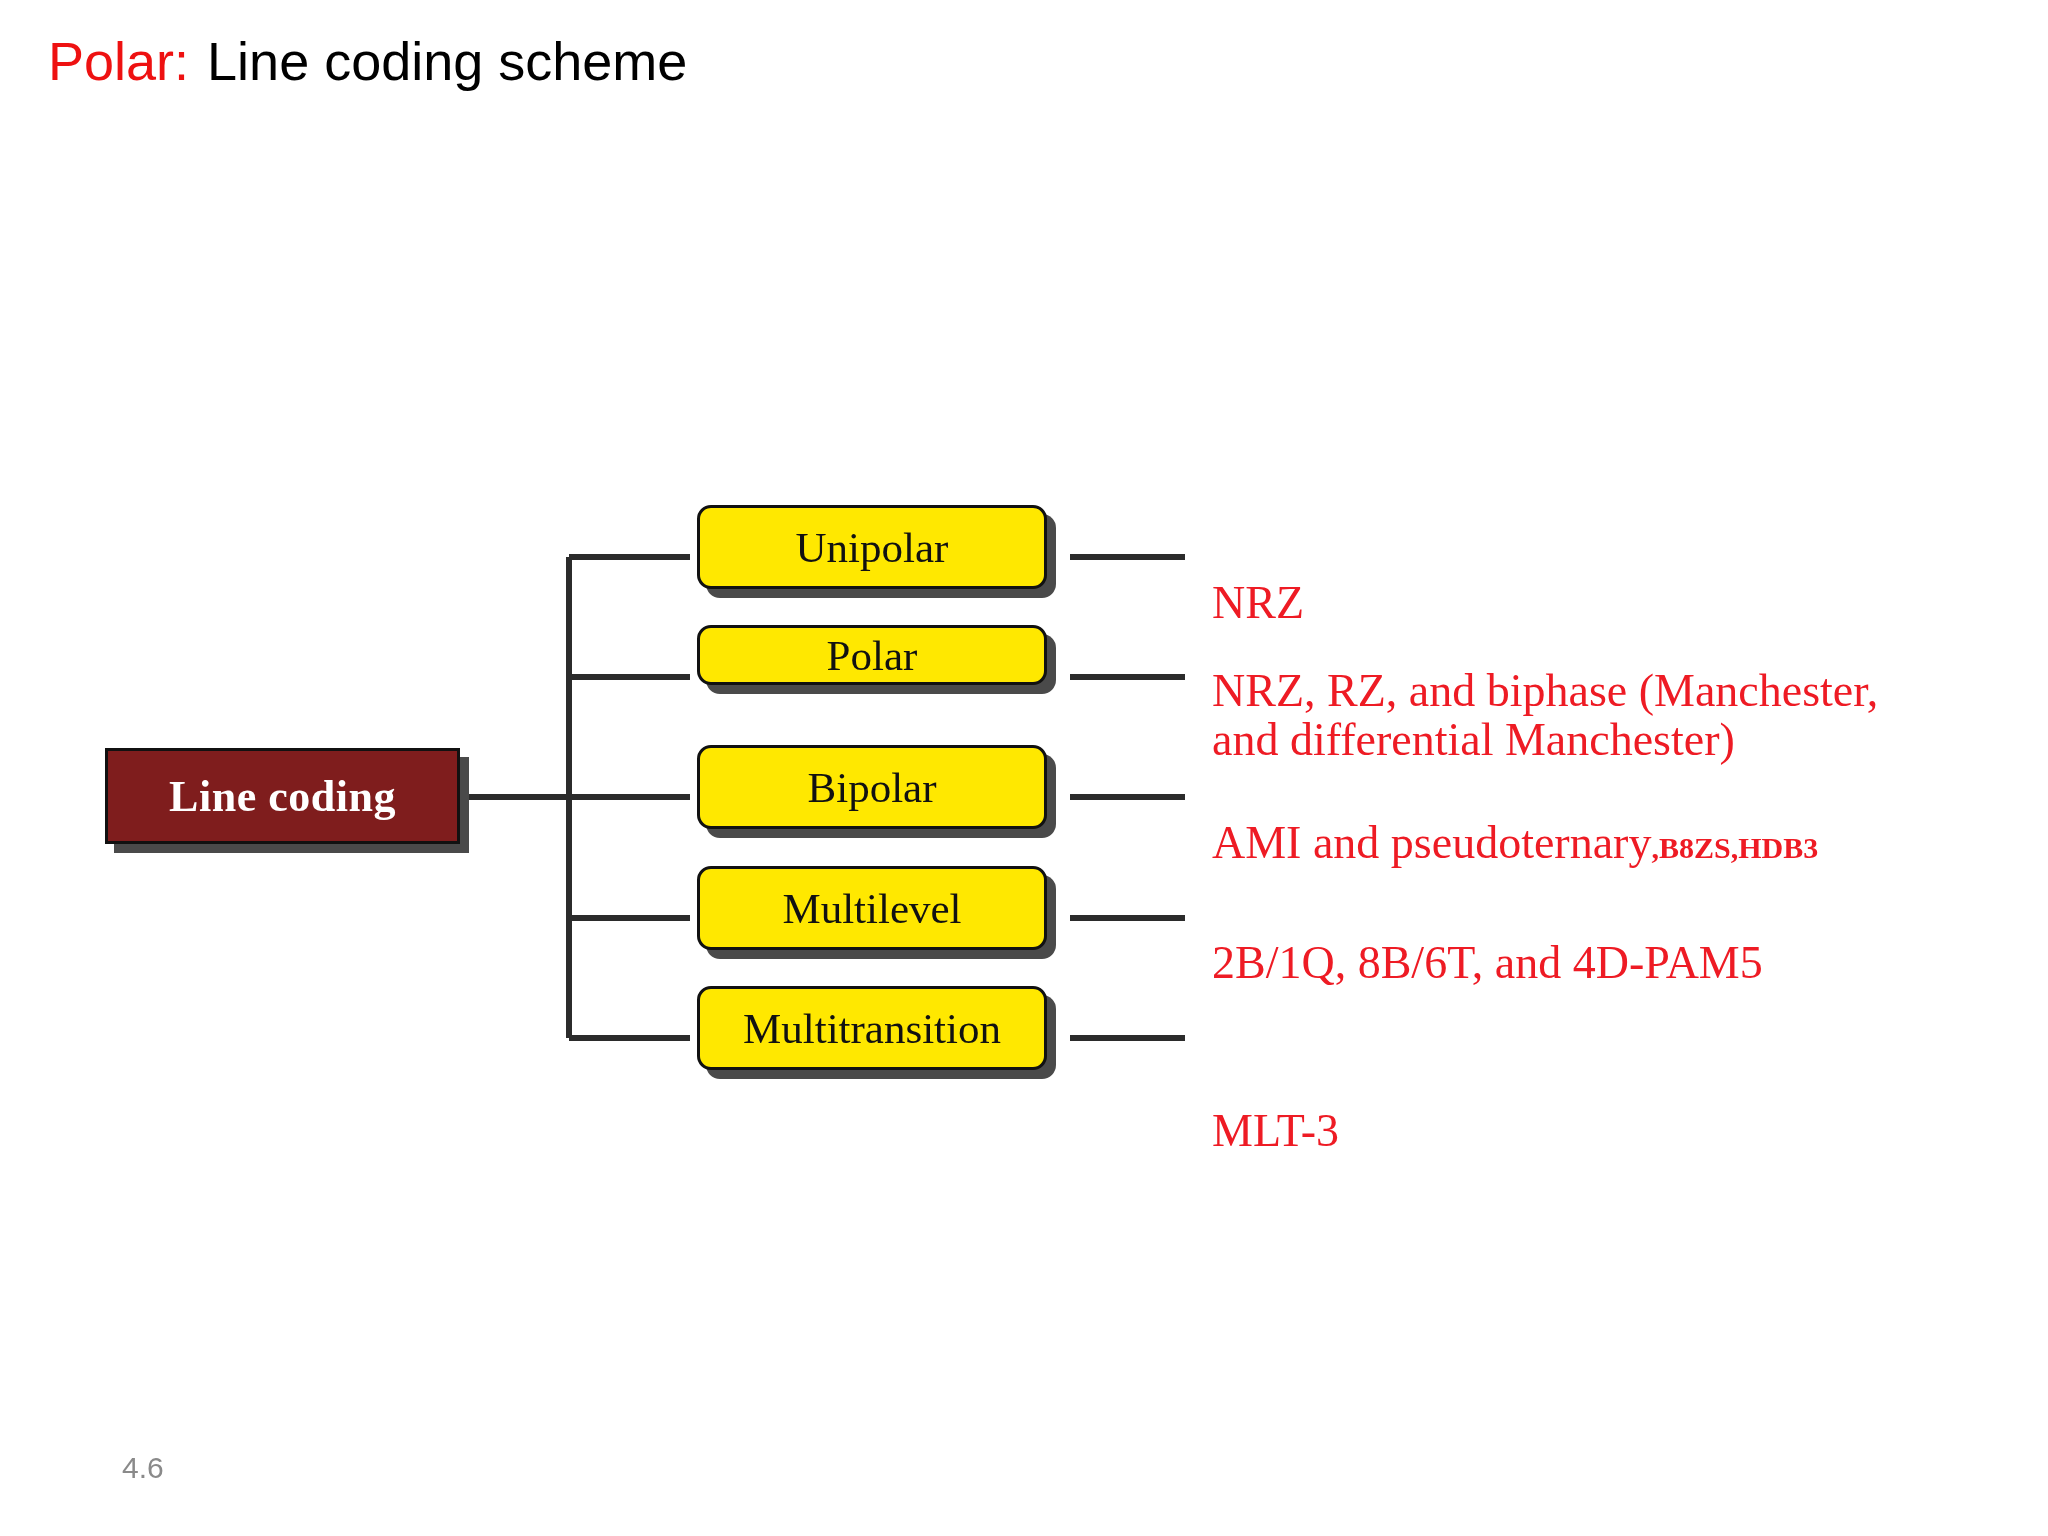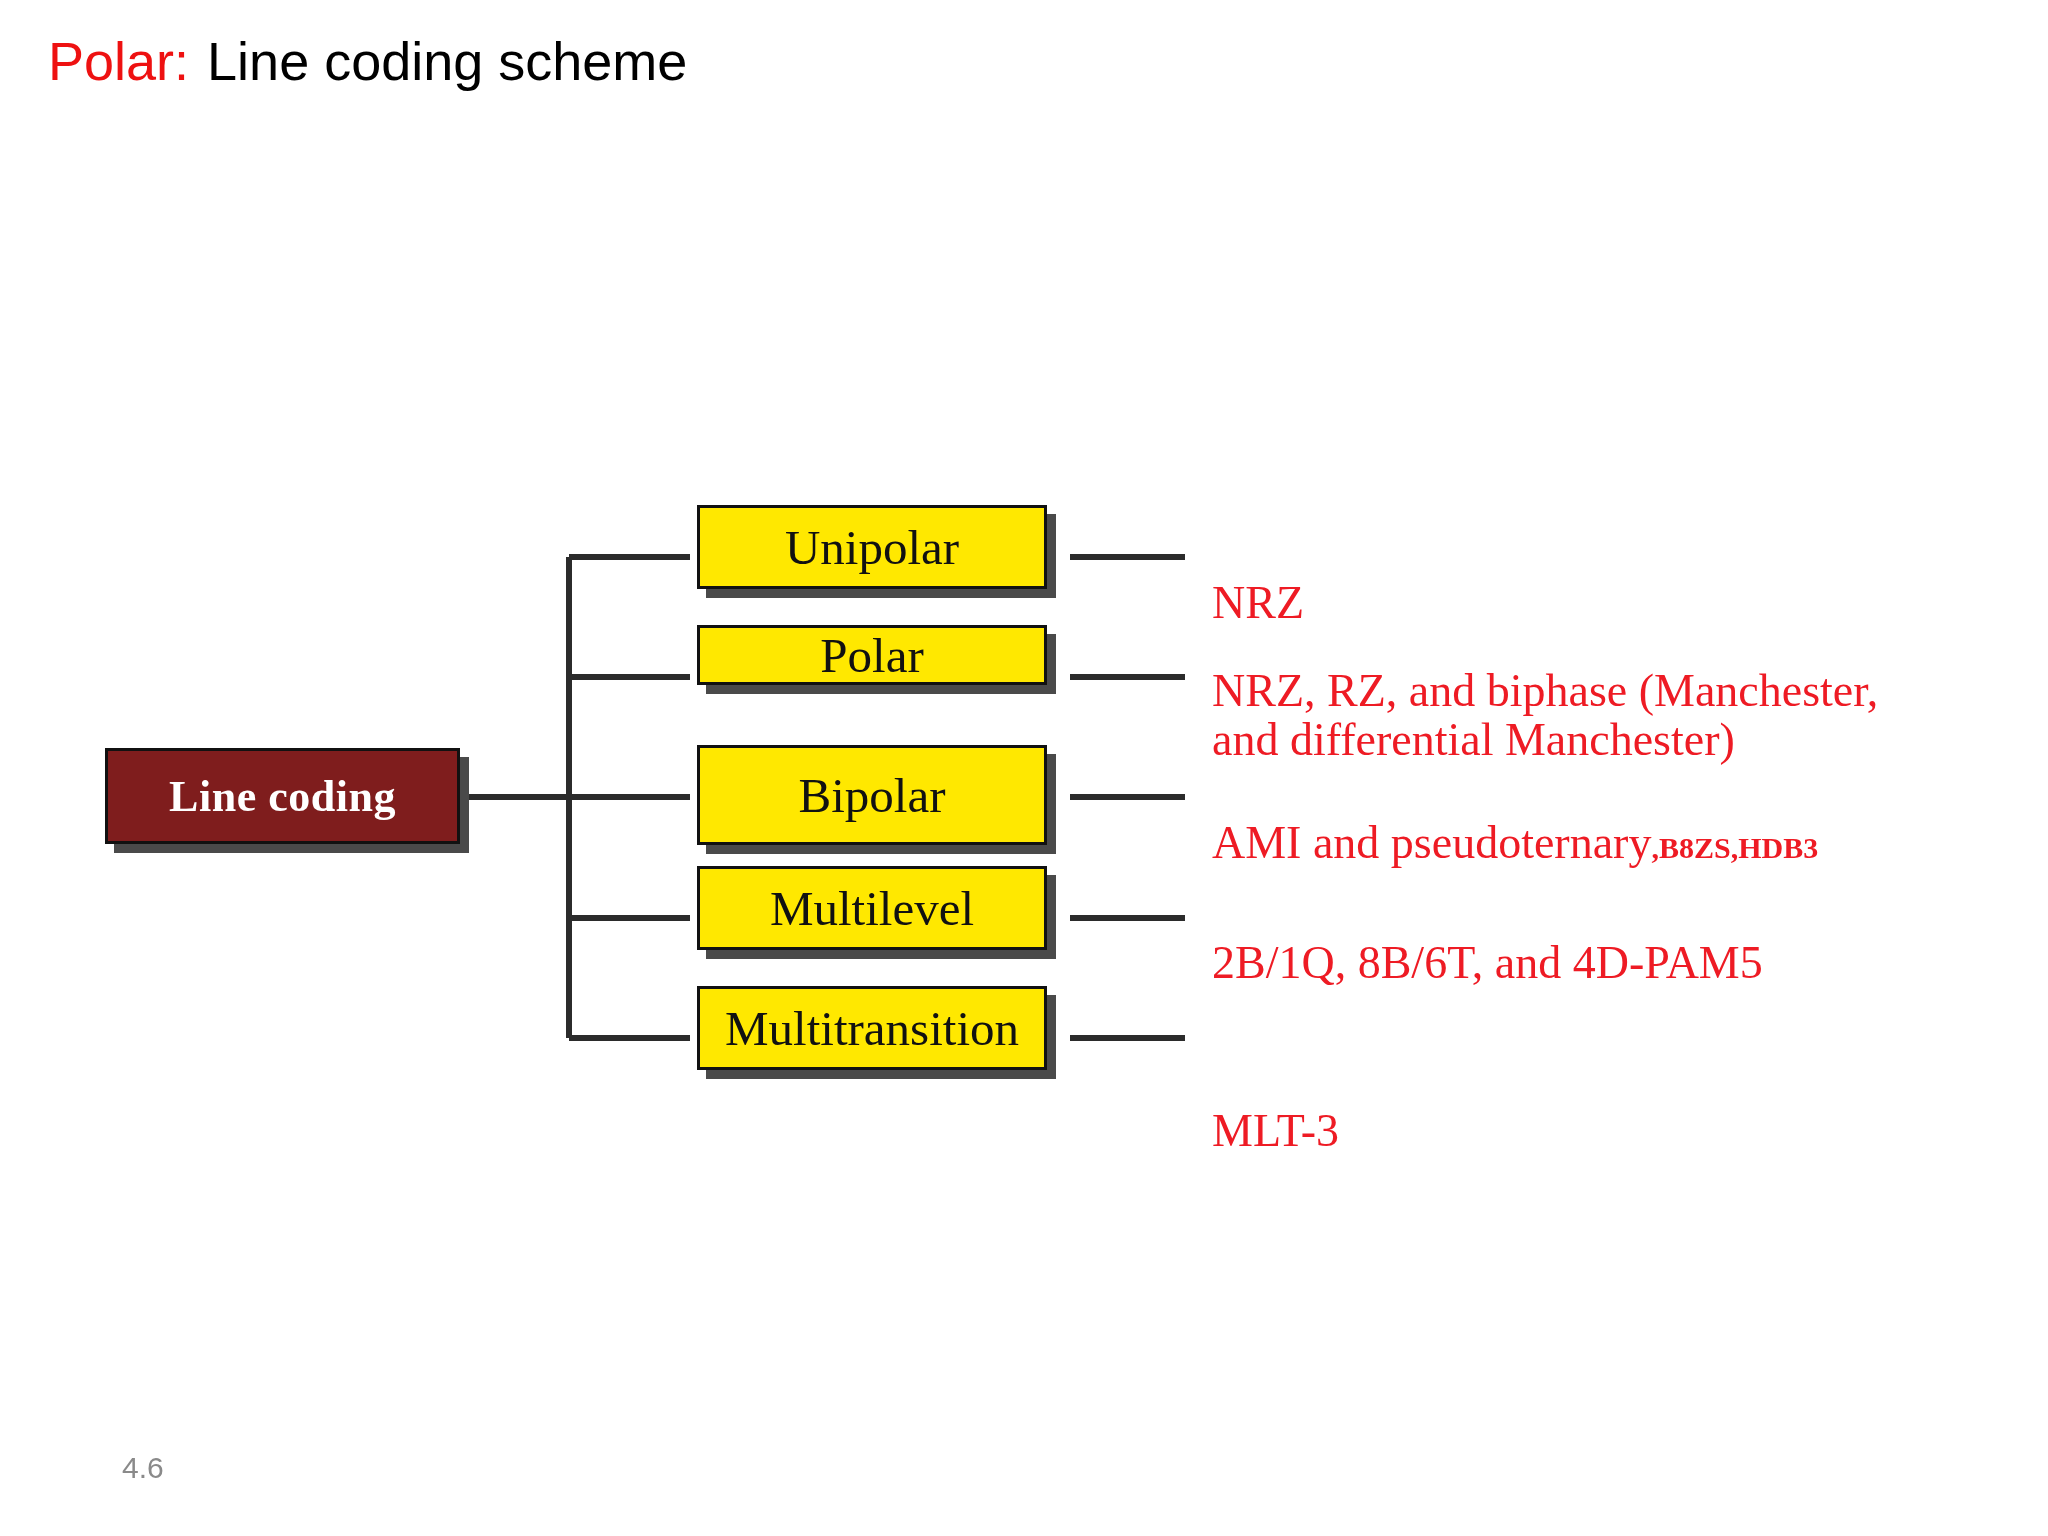--- a/index.html
+++ b/index.html
@@ -63,21 +63,22 @@
   .node-root {
     background: #7f1d1d;
     color: #ffffff;
     font-weight: bold;
     font-size: 44px;
     letter-spacing: 0.5px;
   }
   .node-child {
     background: #ffe800;
     color: #111111;
-    font-size: 49px;
+    font-size: 43px;
+    border-radius: 14px;
   }
 
   
   .desc {
     position: absolute;
     color: #ee1b24;
     font-family: "Liberation Serif", serif;
     font-size: 46px;
     line-height: 1.08;
     white-space: pre-line;
@@ -133,21 +134,21 @@
   </div>
 
   <div class="node-box node-child" style="left:697px; top:505px; width:350px; height:84px;">
     <span>Unipolar</span>
   </div>
 
   <div class="node-box node-child" style="left:697px; top:625px; width:350px; height:60px;">
     <span>Polar</span>
   </div>
 
-  <div class="node-box node-child" style="left:697px; top:745px; width:350px; height:100px;">
+  <div class="node-box node-child" style="left:697px; top:745px; width:350px; height:84px;">
     <span>Bipolar</span>
   </div>
 
   <div class="node-box node-child" style="left:697px; top:866px; width:350px; height:84px;">
     <span>Multilevel</span>
   </div>
 
   <div class="node-box node-child" style="left:697px; top:986px; width:350px; height:84px;">
     <span>Multitransition</span>
   </div>

